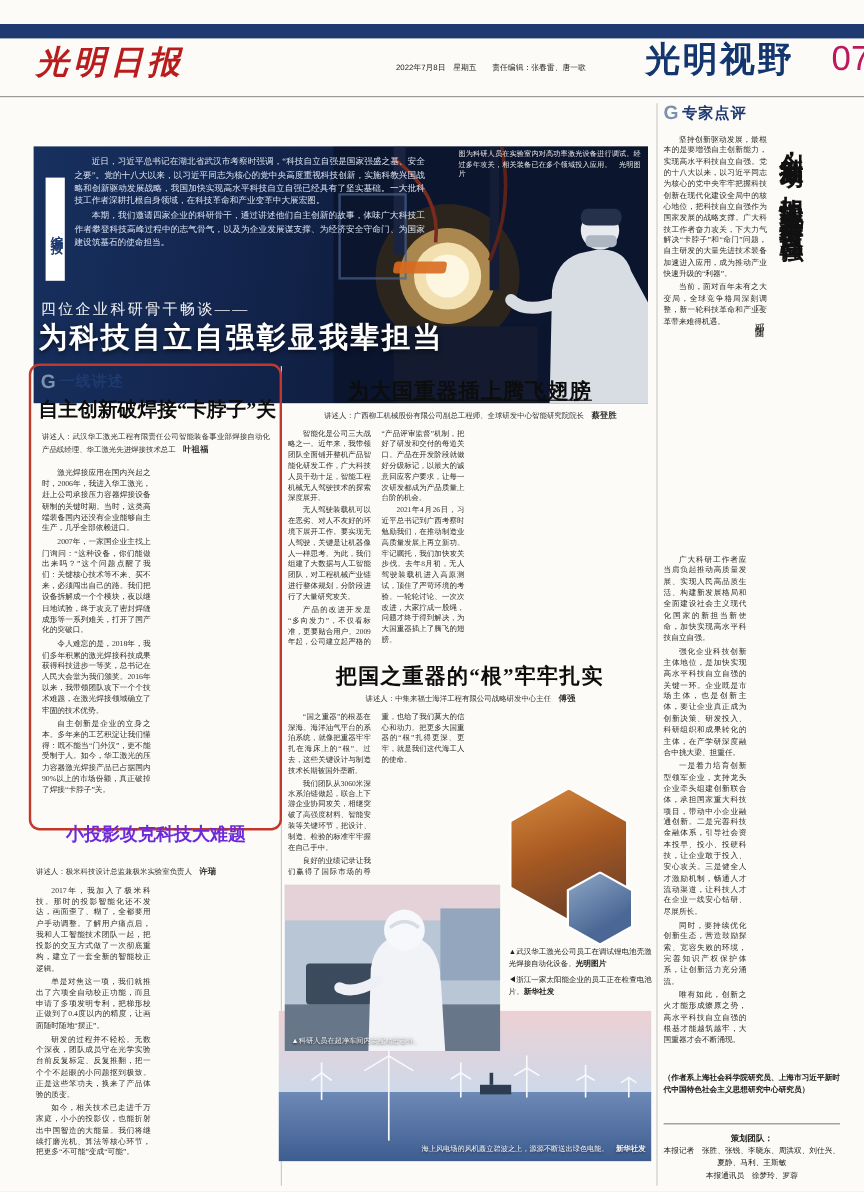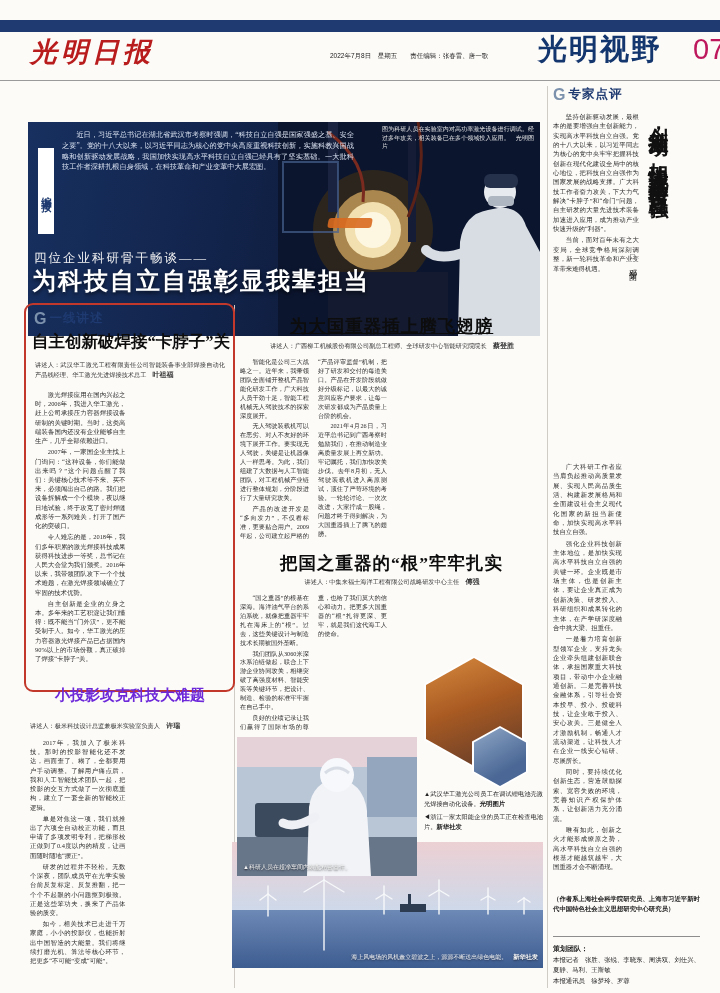--- a/index.html
+++ b/index.html
@@ -77,21 +77,21 @@
   
   .ex-head { left:553px; top:86px; }
   .ex-toptext { left:553px; top:112px; width:86px; height:348px; font-size:6.4px; color:#2c2c2c; line-height:1.46; text-align:justify; }
   .ex-toptext p { text-indent:2em; margin-bottom:2px; }
   .ex-title { left:646px; top:112px; height:352px; writing-mode:vertical-rl; text-orientation:upright; font-size:20px; font-weight:bold; color:#111; letter-spacing:3px; }
   .ex-author { left:626px; top:252px; height:100px; writing-mode:vertical-rl; text-orientation:upright; font-size:8px; color:#222; letter-spacing:2px; }
   .ex-lowtext { left:553px; top:462px; width:147px; height:428px; column-count:2; column-gap:9px; column-fill:auto; font-size:6.4px; color:#2c2c2c; line-height:1.46; text-align:justify; }
   .ex-lowtext p { text-indent:2em; margin-bottom:2px; }
   .ex-note { left:553px; top:894px; width:147px; font-size:6.4px; font-weight:bold; color:#222; line-height:1.5; text-align:justify; }
   .ex-rule { left:553px; top:936px; width:147px; height:1px; background:#8d8d8d; }
-  .credits { left:553px; top:944px; width:147px; font-size:6.4px; color:#222; line-height:1.6; }
+  .credits { left:553px; top:944px; width:147px; font-size:6.4px; color:#222; line-height:1.6;text-align:center; }
   .credits .lab { font-weight:bold; font-size:7px; }
 </style>
 </head>
 <body>
 
 <div id="page">
 
   <div class="abs topbar"></div>
   <div class="abs logo">光明日报</div>
   <div class="abs dateline">2022年7月8日　星期五　　责任编辑：张春雷、唐一歌</div>
@@ -114,20 +114,21 @@
       <rect x="300" y="150" width="120" height="64" fill="#141b30"></rect>
       <path d="M430 214 L432 120 Q436 92 460 88 L470 86 Q492 84 498 104 L512 130 L512 214 Z" fill="#d8dde4"></path>
       <circle cx="472" cy="70" r="16" fill="#e7eaee"></circle>
       <rect x="456" y="52" width="34" height="14" rx="6" fill="#25304a"></rect>
       <rect x="460" y="74" width="26" height="10" rx="4" fill="#aeb6c2"></rect>
       <path d="M438 130 Q410 140 398 128" stroke="#d8dde4" stroke-width="10" fill="none" stroke-linecap="round"></path>
     </svg>
     <div class="abs edlabel">编者按</div>
     <div class="abs ednote">
         <p>近日，习近平总书记在湖北省武汉市考察时强调，“科技自立自强是国家强盛之基、安全之要”。党的十八大以来，以习近平同志为核心的党中央高度重视科技创新，实施科教兴国战略和创新驱动发展战略，我国加快实现高水平科技自立自强已经具有了坚实基础。一大批科技工作者深耕扎根自身领域，在科技革命和产业变革中大展宏图。</p>
+        <p>本期，我们邀请四家企业的科研骨干，通过讲述他们自主创新的故事，体味广大科技工作者攀登科技高峰过程中的志气骨气，以及为企业发展谋支撑、为经济安全守命门、为国家建设筑基石的使命担当。</p>
       </div>
     <div class="abs herocap">图为科研人员在实验室内对高功率激光设备进行调试。经过多年攻关，相关装备已在多个领域投入应用。　光明图片</div>
     <div class="abs herologo"></div>
     <div class="abs kicker">四位企业科研骨干畅谈——</div>
     <div class="abs headline">为科技自立自强彰显我辈担当</div>
   </div>
 
   <div class="abs vrule1"></div>
   <div class="abs vrule2"></div>
 

